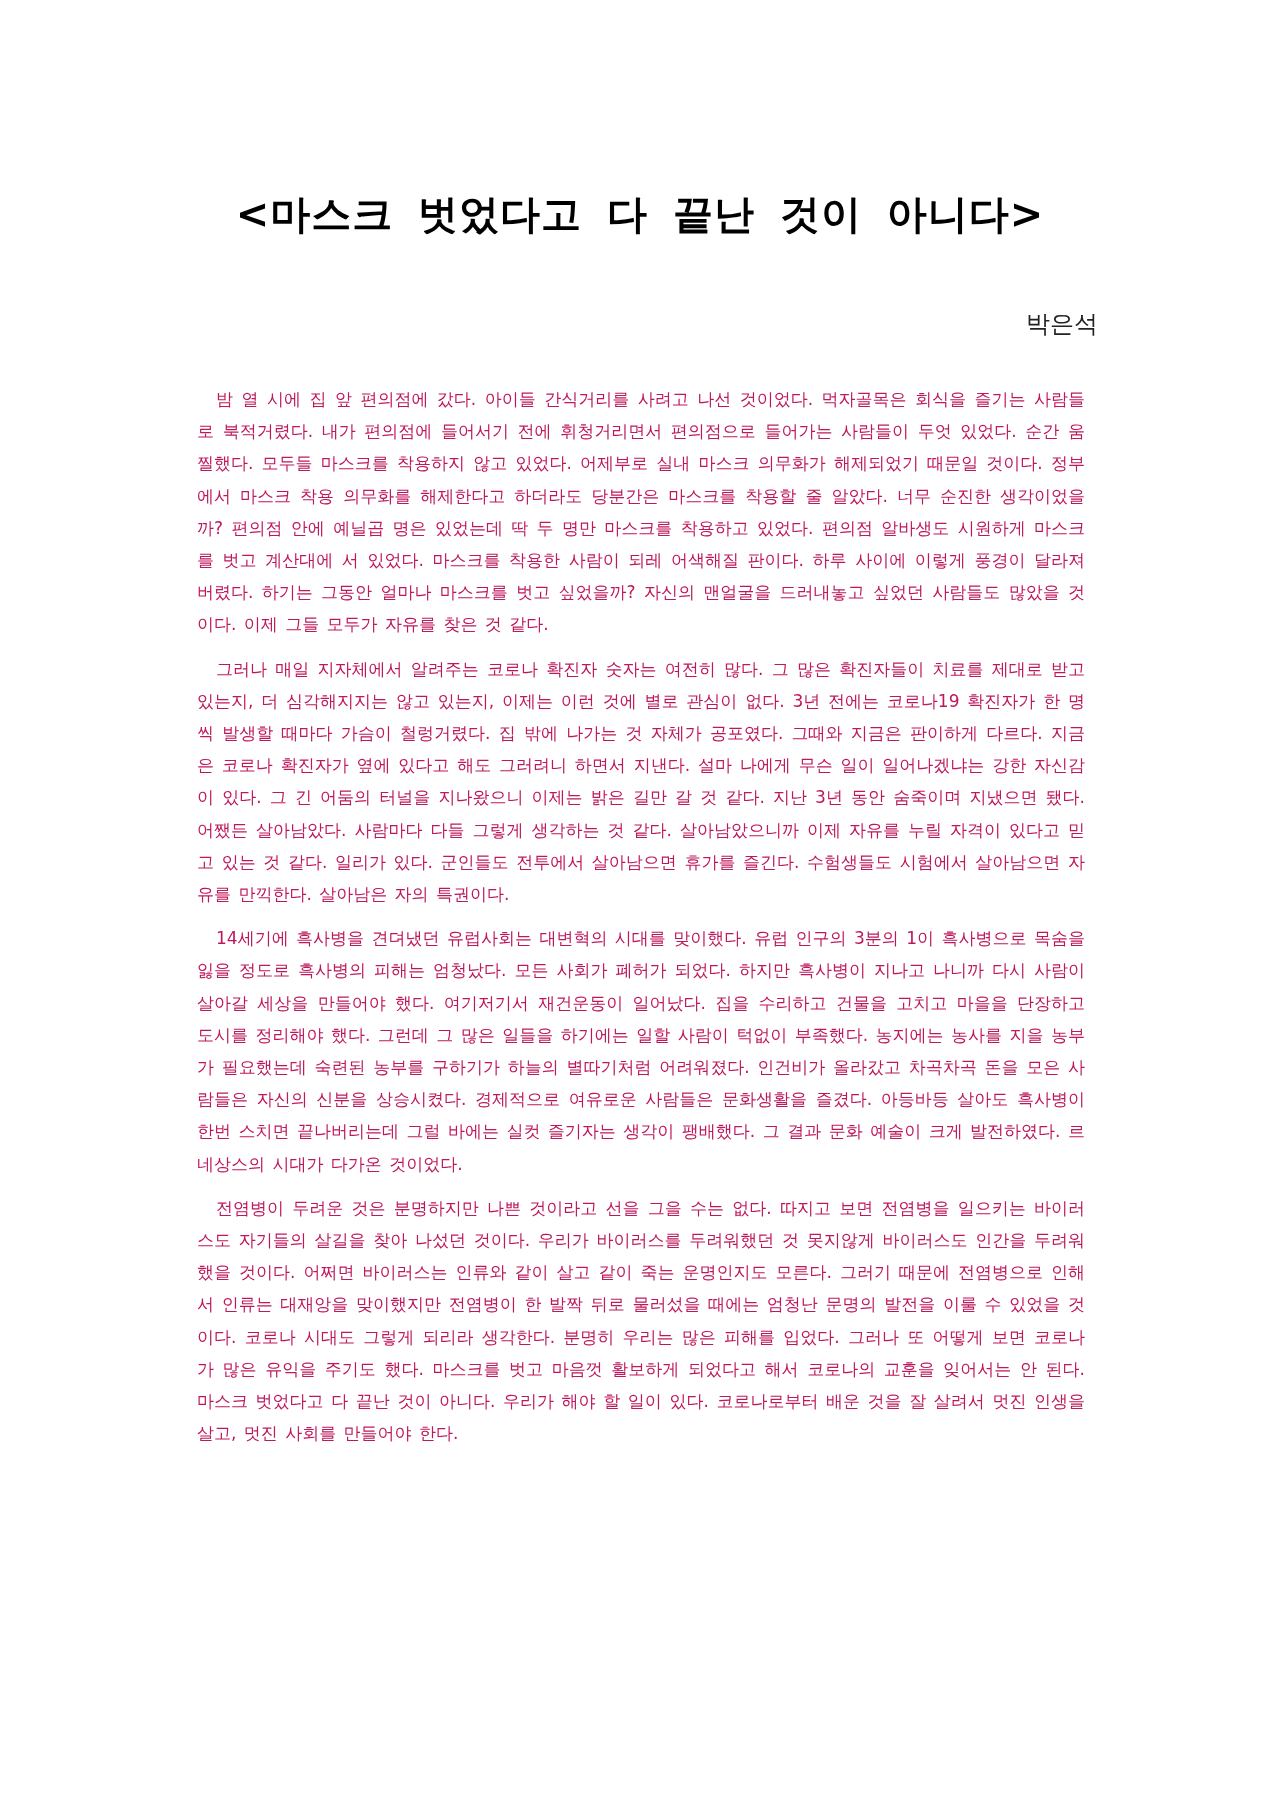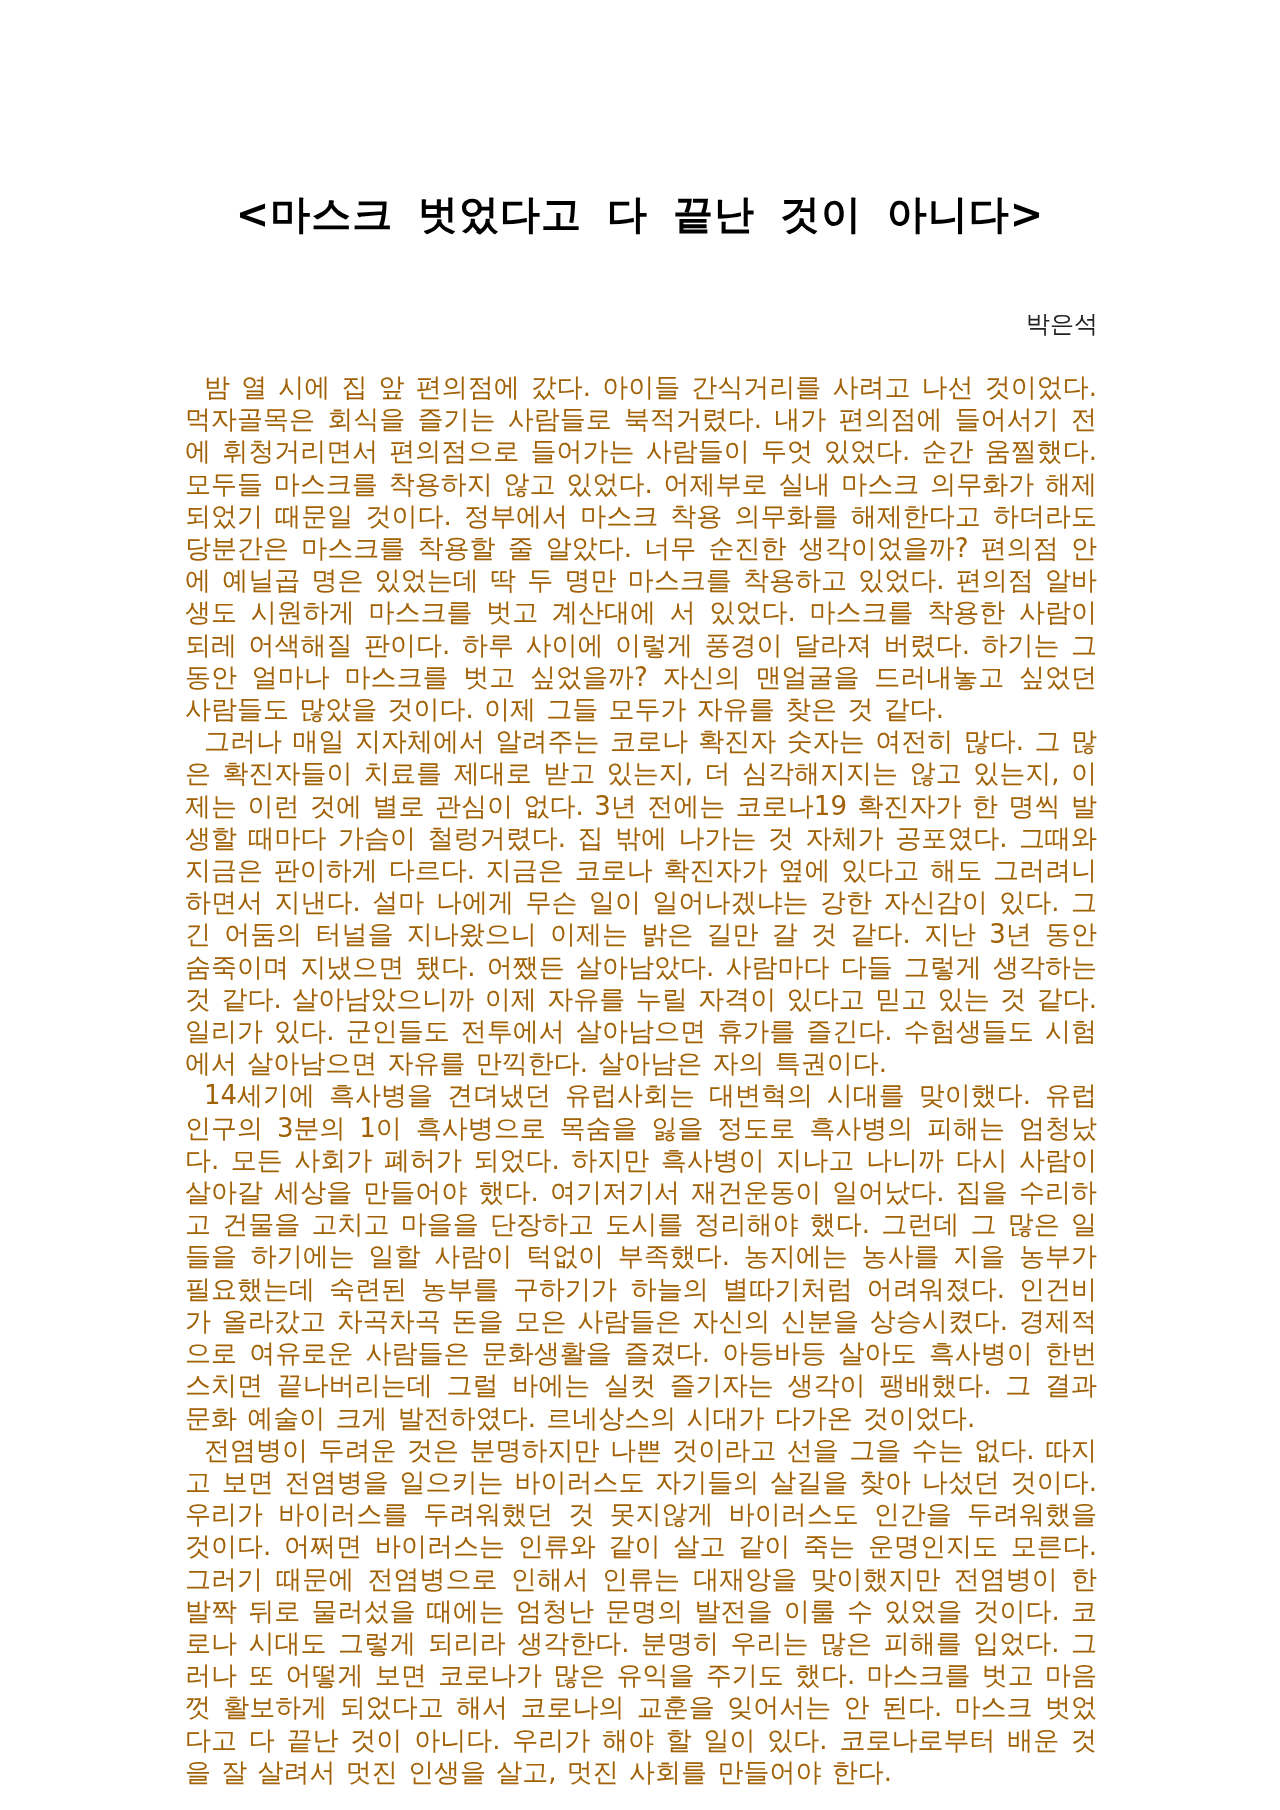--- a/index.html
+++ b/index.html
@@ -44,27 +44,27 @@
       line-height: 28px;
       color: #222222;
     }
     .body-text {
       position: absolute;
       left: 185px;
       top: 371px;
       width: 912px;
     }
     .para {
-      margin: 0;
-      font-size: 26px;
+      margin: 12px;
+      font-size: 17px;
       line-height: 32.2px;
       text-indent: 19px;
       text-align: justify;
       word-spacing: 2px;
-      color: #a16207;
+      color: #be185d;
     }
   </style>
 </head>
 <body>
 
 <div class="page">
   <h1 class="title" style="margin:0;">&lt;마스크 벗었다고 다 끝난 것이 아니다&gt;</h1>
   <div class="author">박은석</div>
   <div class="body-text">
     <p class="para">밤 열 시에 집 앞 편의점에 갔다. 아이들 간식거리를 사려고 나선 것이었다. 먹자골목은 회식을 즐기는 사람들로 북적거렸다. 내가 편의점에 들어서기 전에 휘청거리면서 편의점으로 들어가는 사람들이 두엇 있었다. 순간 움찔했다. 모두들 마스크를 착용하지 않고 있었다. 어제부로 실내 마스크 의무화가 해제되었기 때문일 것이다. 정부에서 마스크 착용 의무화를 해제한다고 하더라도 당분간은 마스크를 착용할 줄 알았다. 너무 순진한 생각이었을까? 편의점 안에 예닐곱 명은 있었는데 딱 두 명만 마스크를 착용하고 있었다. 편의점 알바생도 시원하게 마스크를 벗고 계산대에 서 있었다. 마스크를 착용한 사람이 되레 어색해질 판이다. 하루 사이에 이렇게 풍경이 달라져 버렸다. 하기는 그동안 얼마나 마스크를 벗고 싶었을까? 자신의 맨얼굴을 드러내놓고 싶었던 사람들도 많았을 것이다. 이제 그들 모두가 자유를 찾은 것 같다.</p>

